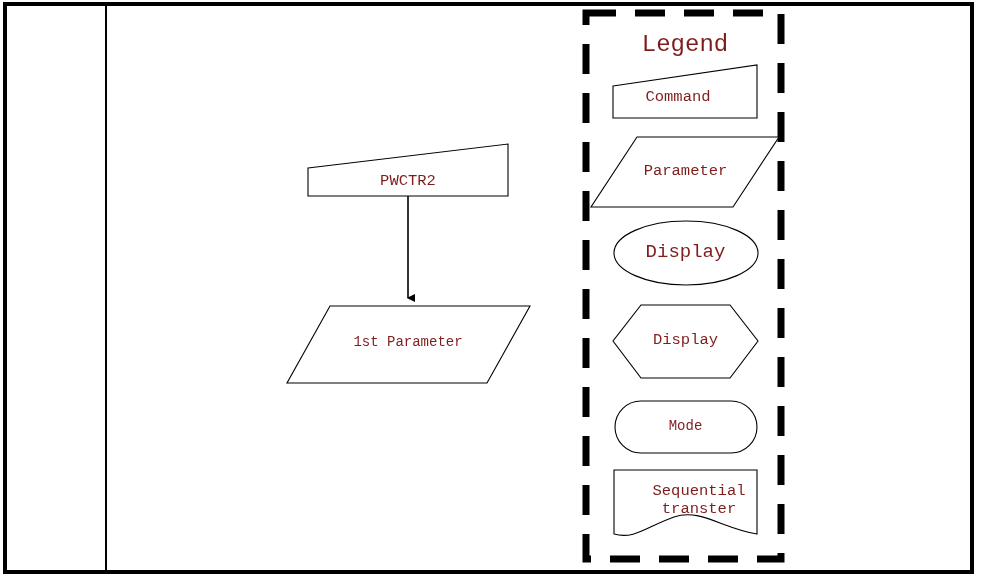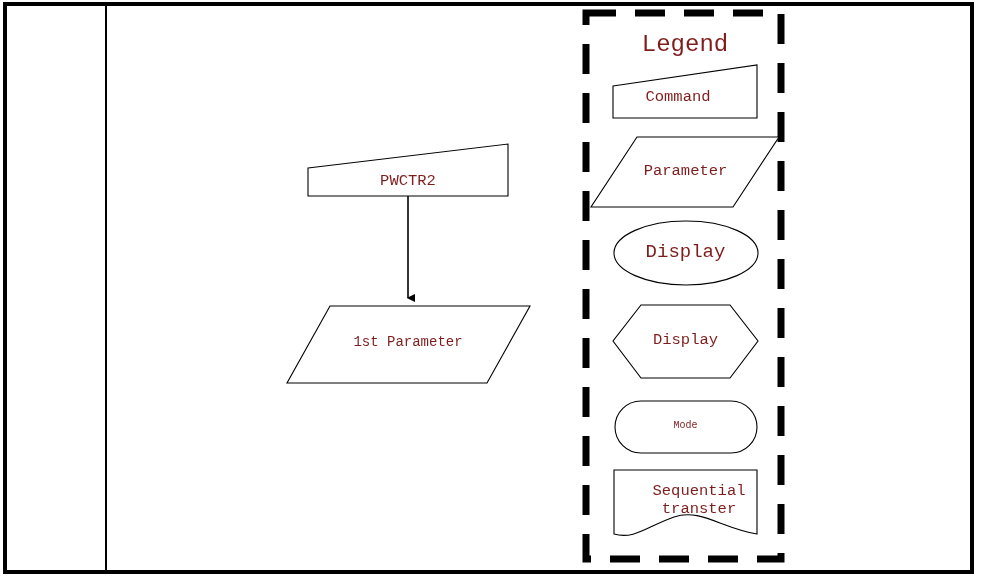--- a/index.html
+++ b/index.html
@@ -84,21 +84,21 @@
                   display: flex; align-items: center; justify-content: center;
                   font-size: 15.5px; }
   .lbl-display  { left: 613px; top: 237px;  width: 145px; height: 32px;
                   display: flex; align-items: center; justify-content: center;
                   font-size: 19px; }
   .lbl-action   { left: 613px; top: 325px;  width: 145px; height: 32px;
                   display: flex; align-items: center; justify-content: center;
                   font-size: 15.5px; }
   .lbl-mode     { left: 613px; top: 410px;  width: 145px; height: 32px;
                   display: flex; align-items: center; justify-content: center;
-                  font-size: 10px; }
+                  font-size: 14px; }
   .lbl-seq      { left: 613px; top: 479px;  width: 172px; height: 44px;
                   display: flex; align-items: center; justify-content: center;
                   font-size: 15.5px; }
 </style>
 </head>
 <body>
 
 <div id="page">
 
   <div class="outer-frame"></div>

